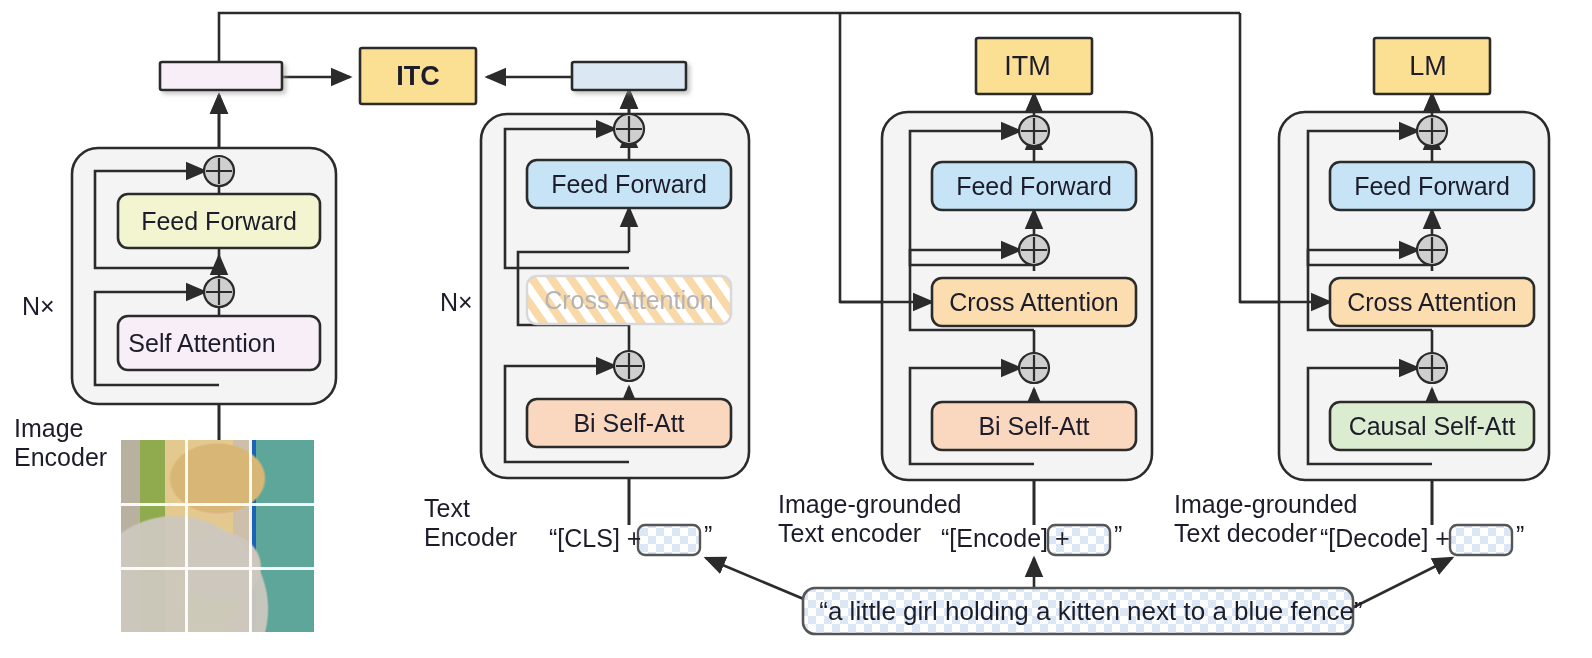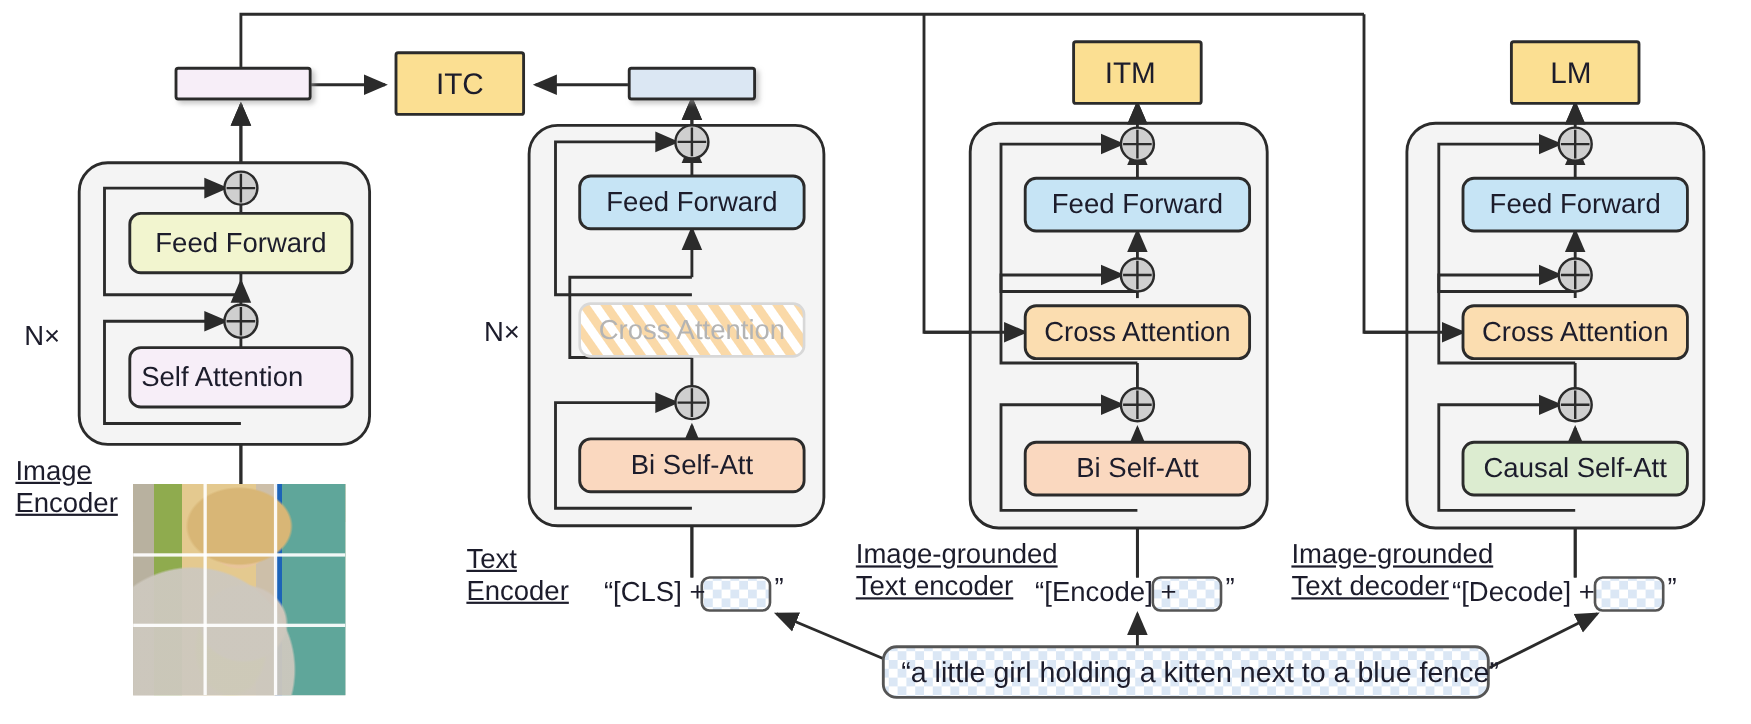--- a/index.html
+++ b/index.html
@@ -24,21 +24,21 @@
     width: 1592px;
     height: 658px;
   }
   .lbl {
     position: absolute;
     color: #1c1c2b;
     white-space: pre;
     line-height: 1.16;
   }
   .lbl-nx { font-size: 25px; }
-  .lbl-col { font-size: 25px; text-decoration: underline; }
+  .lbl-col { font-size: 25px; }
   .lbl-tok { font-size: 25px; }
   .blk-text {
     position: absolute;
     display: flex;
     align-items: center;
     justify-content: center;
     font-size: 25px;
     color: #1c1c2b;
     pointer-events: none;
     white-space: nowrap;
@@ -295,21 +295,21 @@
   <div class="blk-text" style="left:527px; top:160px; width:204px; height:48px;">Feed Forward</div>
 
   <div class="blk-text" style="left:932px; top:402px; width:204px; height:48px;">Bi Self-Att</div>
   <div class="blk-text" style="left:932px; top:278px; width:204px; height:48px;">Cross Attention</div>
   <div class="blk-text" style="left:932px; top:162px; width:204px; height:48px;">Feed Forward</div>
 
   <div class="blk-text" style="left:1330px; top:402px; width:204px; height:48px;">Causal Self-Att</div>
   <div class="blk-text" style="left:1330px; top:278px; width:204px; height:48px;">Cross Attention</div>
   <div class="blk-text" style="left:1330px; top:162px; width:204px; height:48px;">Feed Forward</div>
 
-  <div class="blk-text head" style="left:360px; top:48px; width:116px; height:56px;">ITC</div>
+  <div class="blk-text head" style="left:360px; top:48px; width:116px; height:56px;font-weight:bold;">ITC</div>
   <div class="blk-text head" style="left:976px; top:38px; width:103px; height:56px;">ITM</div>
   <div class="blk-text head" style="left:1374px; top:38px; width:108px; height:56px;">LM</div>
 
   <div class="lbl lbl-nx" style="left:22px; top:292px;">N×</div>
   <div class="lbl lbl-nx" style="left:440px; top:288px;">N×</div>
 
   <div class="lbl lbl-col" style="left:14px; top:414px;">Image
 Encoder</div>
   <div class="lbl lbl-col" style="left:424px; top:494px;">Text
 Encoder</div>

